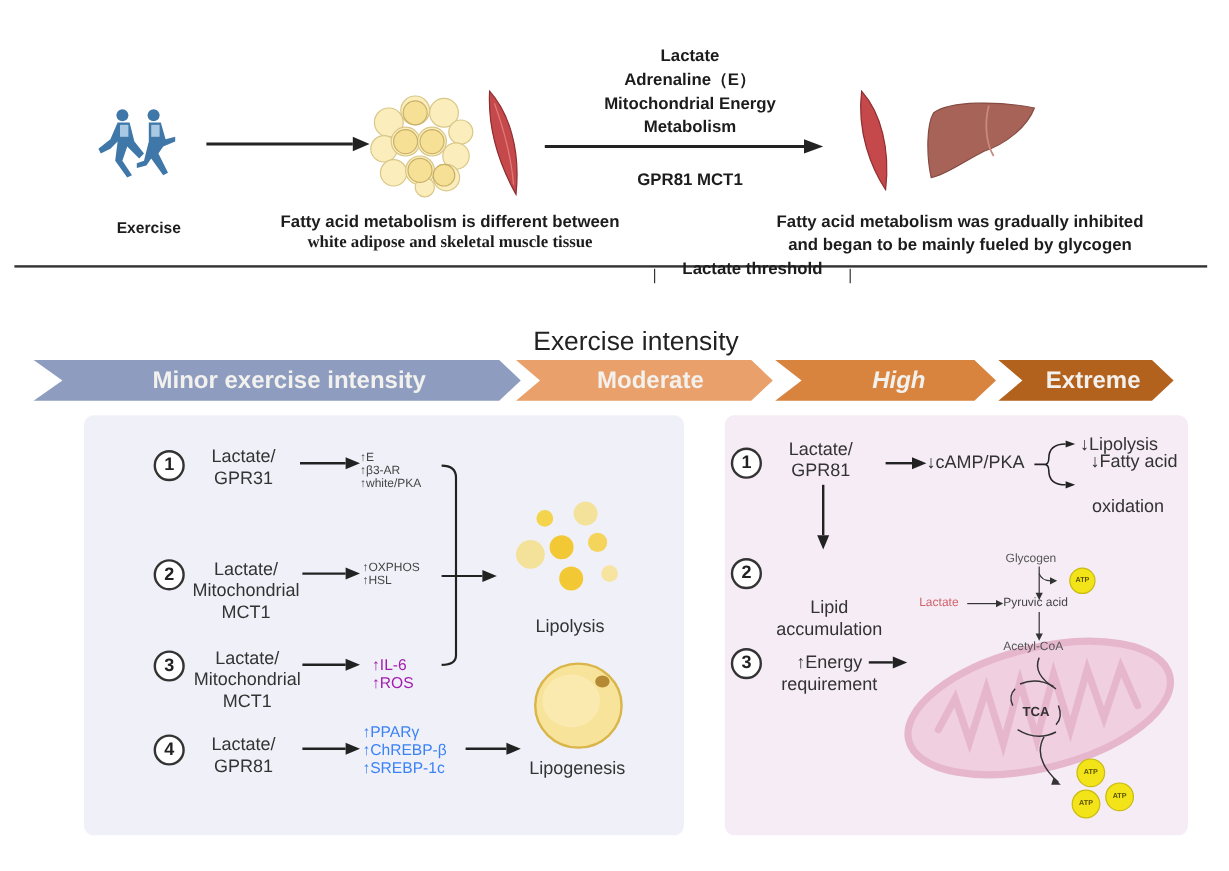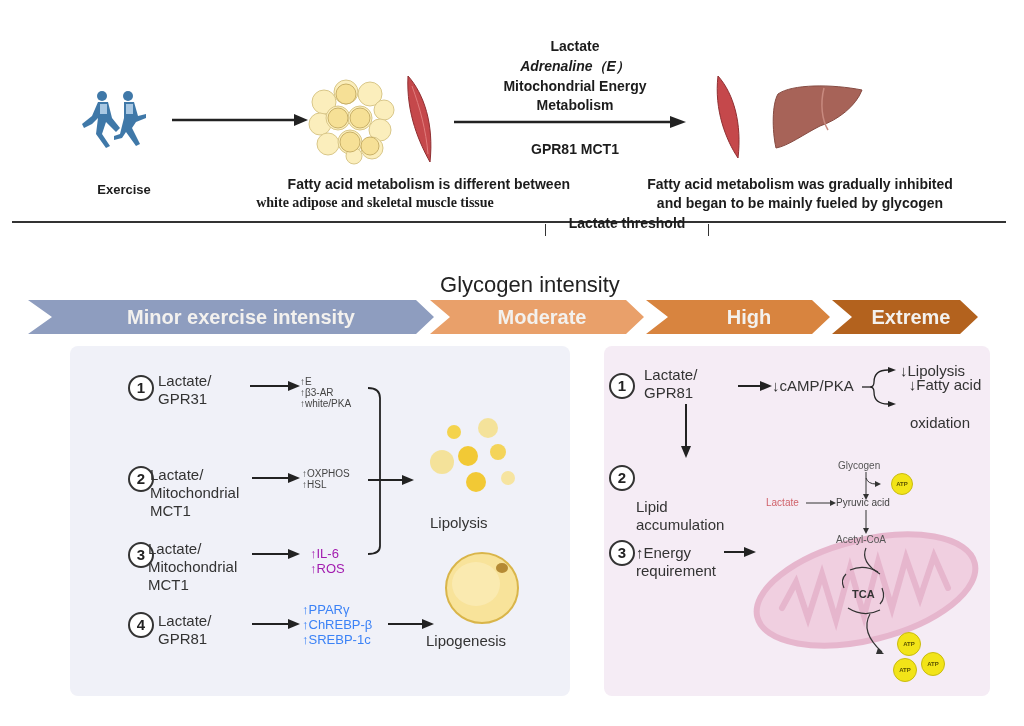--- a/index.html
+++ b/index.html
@@ -2,21 +2,21 @@
 <html><head>
 <meta charset="utf-8">
 <style>
   html, body { margin:0; padding:0; background:#ffffff; }
   body { width:1024px; height:726px; position:relative; overflow:hidden; font-family:"Liberation Sans", sans-serif; color:#222; }
   .abs { position:absolute; }
   .txt { position:absolute; text-align:center; font-weight:bold; color:#1c1c1c; }
   .thin { font-weight:normal; }
   .small { font-size:10px; font-weight:normal; color:#444; line-height:11px; text-align:left; }
   .num { position:absolute; width:22px; height:22px; border:2px solid #333; border-radius:50%; font-weight:bold; font-size:15px; text-align:center; line-height:22px; color:#222; background:#fff; }
-  .lbl { position:absolute; font-size:15px; color:#333; text-align:left; line-height:18px; }
+  .lbl { position:absolute; font-size:15px; color:#333; text-align:center; line-height:18px; }
   .chev { position:absolute; height:34px; }
   .chev span { position:absolute; left:0; right:0; top:0; line-height:34px; text-align:center; font-weight:bold; font-size:20px; color:#f3f1ee; }
   .panel { position:absolute; border-radius:8px; }
   svg { position:absolute; overflow:visible; }
 </style>
 </head>
 <body>
 
 <svg style="left:80px;top:88px" width="72" height="64" viewBox="0 0 72 64">
   <g fill="#3f78a8">
@@ -60,67 +60,67 @@
       <circle cx="62" cy="66" r="9"></circle>
     </g>
 </svg>
 
 <svg style="left:404px;top:74px" width="32" height="92" viewBox="0 0 32 92">
   <path d="M4 2 C20 20 30 50 26 88 C16 70 2 40 4 2 Z" fill="#c5484b" stroke="#8f2e31" stroke-width="1"></path>
   <path d="M8 12 C16 34 22 56 24 80" stroke="#e07b7b" stroke-width="1" fill="none"></path>
 </svg>
 
 <div class="txt" style="left:470px;top:38px;width:210px;font-size:14px;">Lactate</div>
-<div class="txt" style="left:470px;top:58px;width:210px;font-size:14px;font-style:italic;">Adrenaline（E）</div>
+<div class="txt" style="left:470px;top:58px;width:210px;font-size:14px;">Adrenaline（E）</div>
 <div class="txt" style="left:470px;top:78px;width:210px;font-size:14px;">Mitochondrial Energy</div>
 <div class="txt" style="left:470px;top:97px;width:210px;font-size:14px;">Metabolism</div>
 <svg style="left:454px;top:114px" width="232" height="16">
   <line x1="0" y1="8" x2="216" y2="8" stroke="#222" stroke-width="2.5"></line>
   <polygon points="216,2 232,8 216,14" fill="#222"></polygon>
 </svg>
 <div class="txt" style="left:470px;top:141px;width:210px;font-size:14px;">GPR81 MCT1</div>
 
 <svg style="left:712px;top:74px" width="34" height="86" viewBox="0 0 34 86">
   <path d="M6 2 C22 20 30 50 26 84 C14 66 2 36 6 2 Z" fill="#c5484b" stroke="#8f2e31" stroke-width="1"></path>
 </svg>
 
 <svg style="left:772px;top:80px" width="92" height="72" viewBox="0 0 92 72">
   <path d="M6 14 C20 4 60 4 90 10 C84 26 66 40 48 46 C32 54 16 66 4 68 C0 50 0 24 6 14 Z" fill="#a76358" stroke="#864b42"></path>
   <path d="M52 8 C48 24 50 40 56 50" stroke="#c88a7f" stroke-width="1.5" fill="none"></path>
 </svg>
 
-<div class="txt" style="left:180px;top:176px;width:390px;font-size:14px;text-align:right;">Fatty acid metabolism is different between</div>
+<div class="txt" style="left:180px;top:176px;width:390px;font-size:14px;">Fatty acid metabolism is different between</div>
 <div class="txt" style="left:180px;top:195px;width:390px;font-size:14px;font-family:Liberation Serif, serif;">white adipose and skeletal muscle tissue</div>
 <div class="txt" style="left:600px;top:176px;width:400px;font-size:14px;">Fatty acid metabolism was gradually inhibited</div>
 <div class="txt" style="left:600px;top:195px;width:400px;font-size:14px;">and began to be mainly fueled by glycogen</div>
 
 <div class="abs" style="left:12px;top:221px;width:994px;height:2px;background:#333;"></div>
 <div class="abs" style="left:545px;top:224px;width:1px;height:12px;background:#333;"></div>
 <div class="abs" style="left:708px;top:224px;width:1px;height:12px;background:#333;"></div>
 <div class="txt" style="left:548px;top:215px;width:158px;font-size:14px;">Lactate threshold</div>
 
-<div class="txt thin" style="left:380px;top:272px;width:300px;font-size:22px;color:#222;">Glycogen intensity</div>
+<div class="txt thin" style="left:380px;top:272px;width:300px;font-size:22px;color:#222;">Exercise intensity</div>
 
 <div class="chev" style="left:28px;top:300px;width:406px;">
   <svg width="406" height="34" style="left:0;top:0">
       <polygon points="0,0 388,0 406,17 388,34 0,34 24,17" fill="#8e9dbf"></polygon>
     </svg>
   <span style="left:20px;">Minor exercise intensity</span>
 </div>
 <div class="chev" style="left:430px;top:300px;width:214px;">
   <svg width="214" height="34" style="left:0;top:0">
       <polygon points="0,0 196,0 214,17 196,34 0,34 20,17" fill="#e9a06a"></polygon>
     </svg>
   <span style="left:10px;">Moderate</span>
 </div>
 <div class="chev" style="left:646px;top:300px;width:184px;">
   <svg width="184" height="34" style="left:0;top:0">
       <polygon points="0,0 166,0 184,17 166,34 0,34 22,17" fill="#d8843f"></polygon>
     </svg>
-  <span style="left:22px;">High</span>
+  <span style="left:22px;font-style:italic;">High</span>
 </div>
 <div class="chev" style="left:832px;top:300px;width:146px;">
   <svg width="146" height="34" style="left:0;top:0">
       <polygon points="0,0 128,0 146,17 128,34 0,34 20,17" fill="#b3621e"></polygon>
     </svg>
   <span style="left:12px;">Extreme</span>
 </div>
 
 <div class="panel" style="left:70px;top:346px;width:500px;height:350px;background:#f0f1f8;"></div>
 

